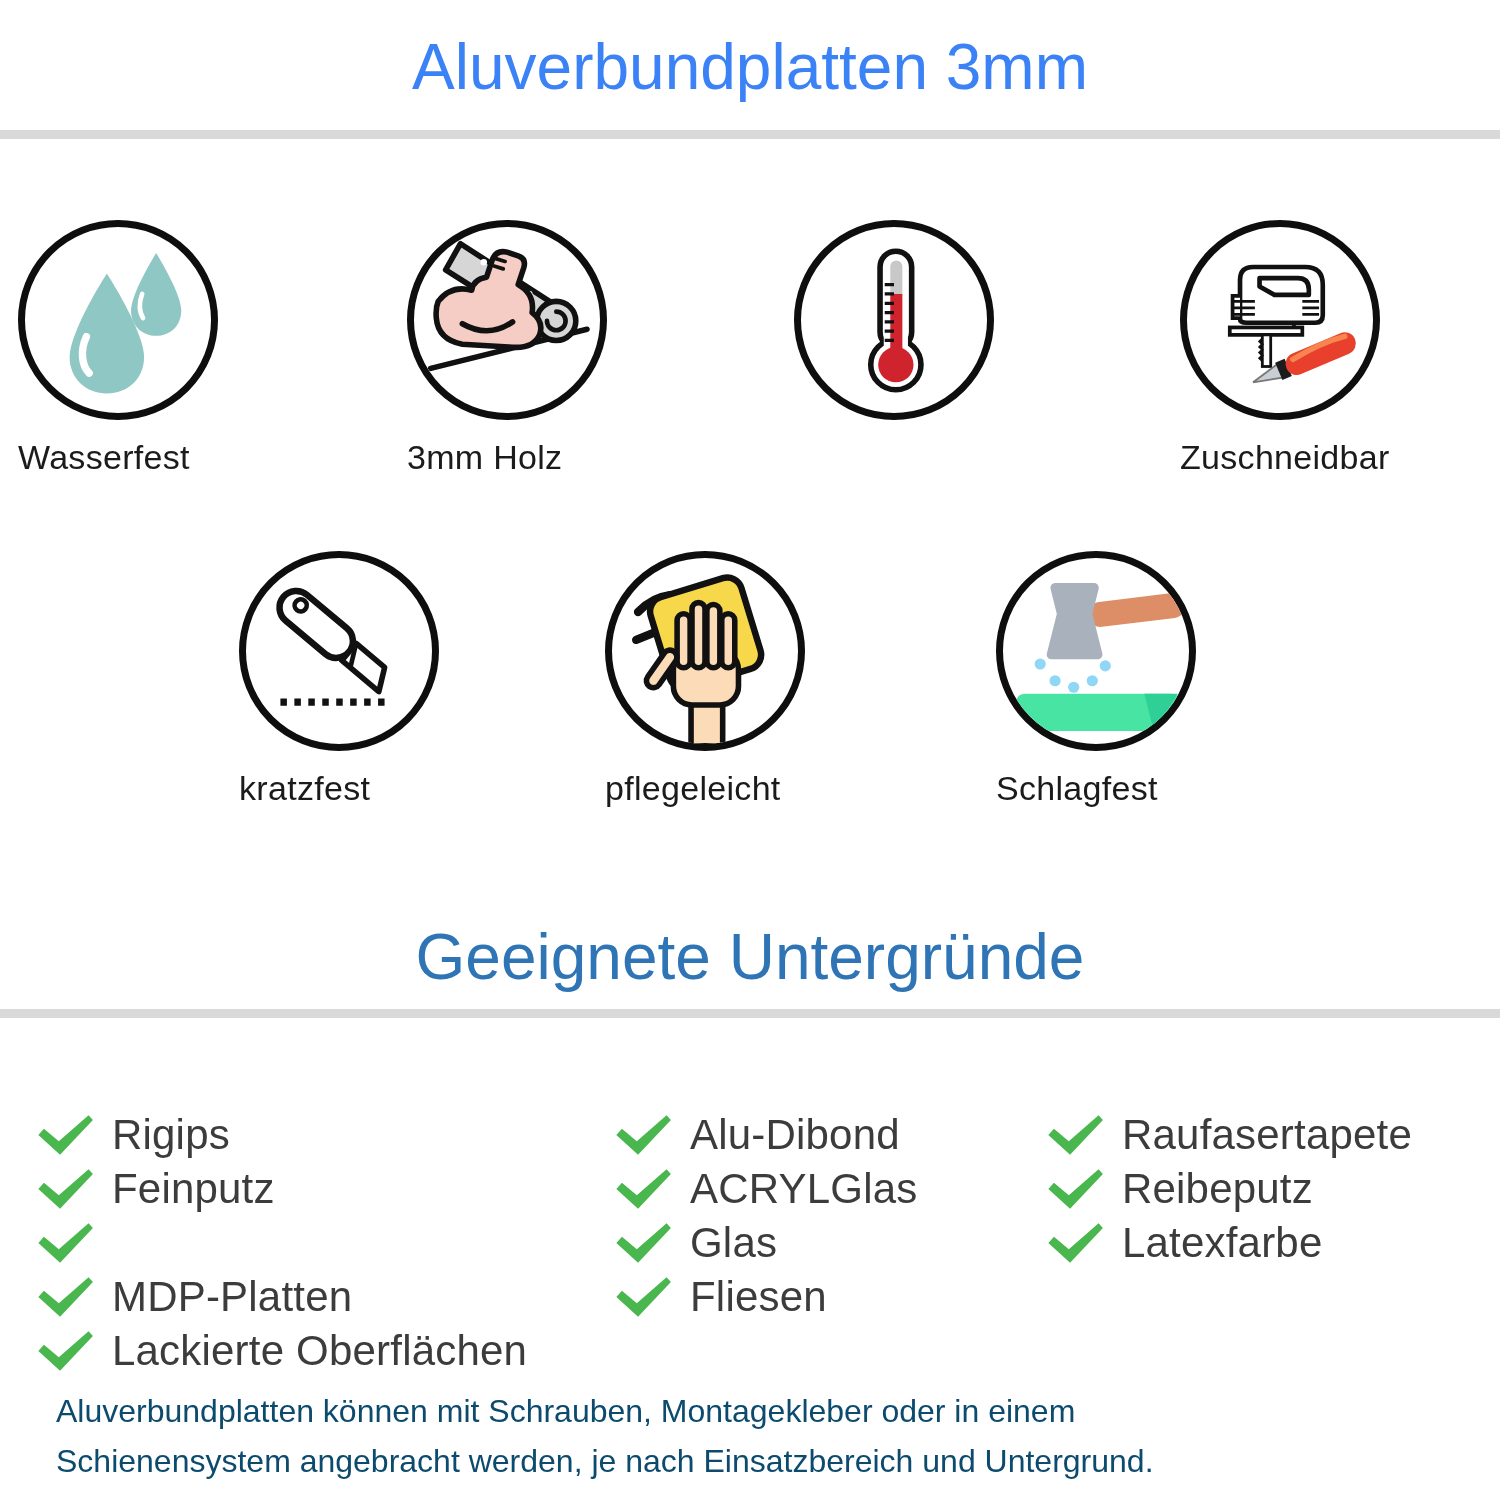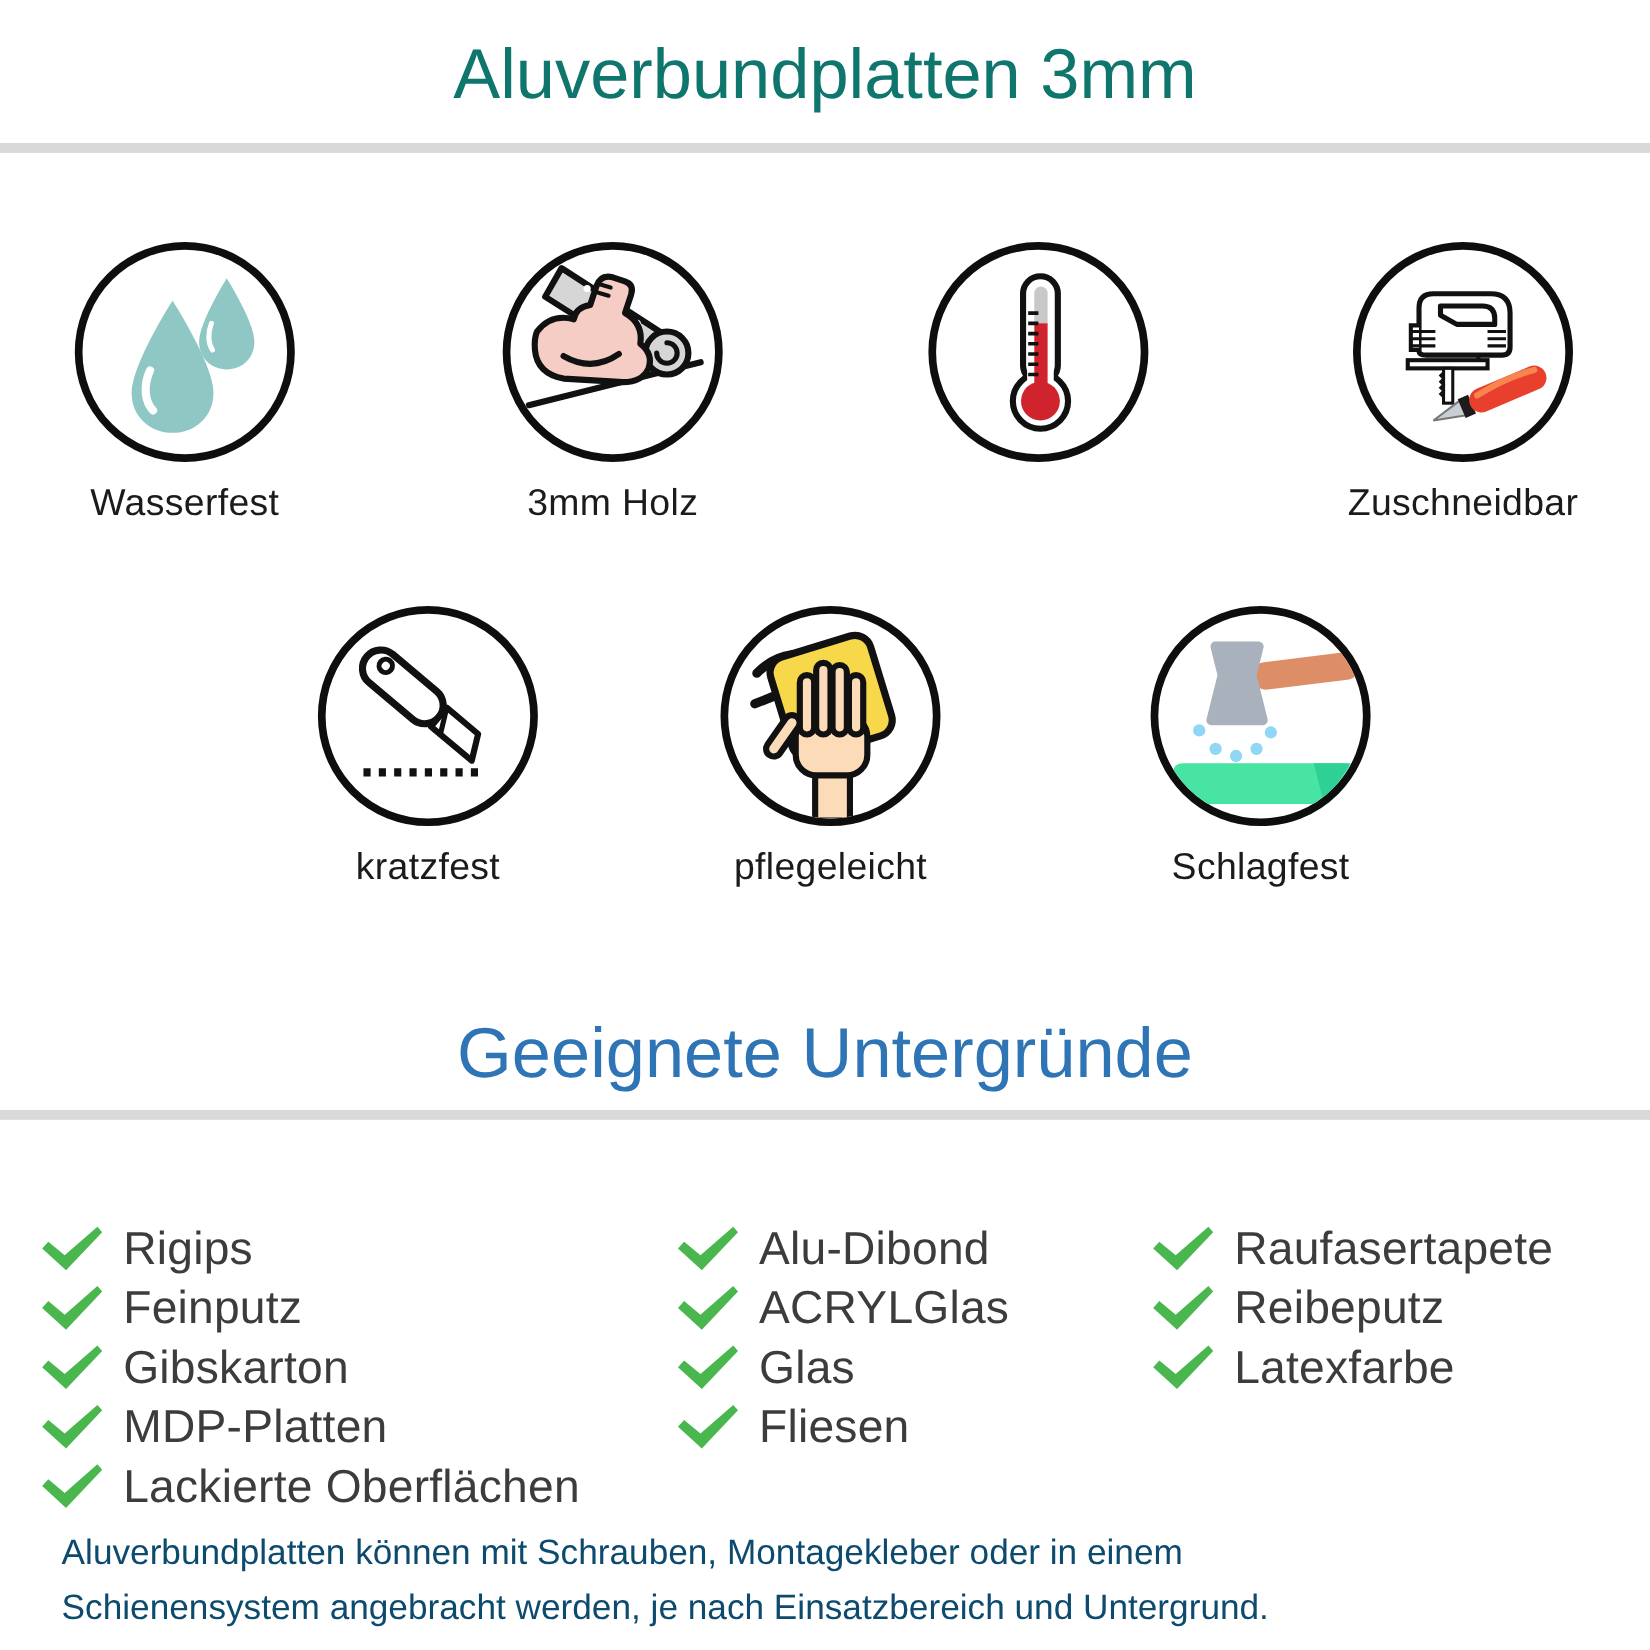--- a/index.html
+++ b/index.html
@@ -1,26 +1,26 @@
 <!DOCTYPE html>
 <html><head>
 <meta charset="utf-8">
 <style>
   html,body{margin:0;padding:0;background:#fff;}
   .page{position:relative;width:1500px;height:1500px;background:#ffffff;overflow:hidden;
         font-family:"Liberation Sans", sans-serif;}
   .h1{position:absolute;left:0;right:0;top:30px;text-align:center;
-      font-size:64px;font-weight:400;color:#0f766e;}
+      font-size:64px;font-weight:400;color:#3b82f6;}
   .h2{position:absolute;left:0;right:0;top:920px;text-align:center;
       font-size:64px;font-weight:400;color:#2f75b5;}
   .bar{position:absolute;left:0;width:1500px;height:9px;background:#d9d9d9;}
   .bar1{top:130px;}
   .bar2{top:1009px;}
 
-  .feature{position:absolute;width:300px;display:flex;flex-direction:column;align-items:center;}
+  .feature{position:absolute;width:300px;display:flex;flex-direction:column;align-items:flex-start;}
   .circle{width:186px;height:186px;border:7px solid #0e0e0e;border-radius:50%;
           background:#fff;overflow:hidden;position:relative;}
   .circle svg{display:block;width:186px;height:186px;}
   .flabel{margin-top:18px;font-size:34px;font-weight:500;color:#1b1b1b;letter-spacing:.3px;white-space:nowrap;}
 
   .f1{left:18px;top:220px;} .f2{left:407px;top:220px;} .f3{left:794px;top:220px;} .f4{left:1180px;top:220px;}
   .f5{left:239px;top:551px;} .f6{left:605px;top:551px;} .f7{left:996px;top:551px;}
 
   .col{position:absolute;display:flex;flex-direction:column;margin-top:40px;}
   .c1{left:34px;top:1068px;} .c2{left:612px;top:1068px;} .c3{left:1044px;top:1068px;}
@@ -175,21 +175,20 @@
     <div class="crow">
       <svg class="check" viewBox="0 0 100 72">
           <polygon points="16,26 40,46 88,4 95,12 42,68 7,36" fill="#49b64e"></polygon>
         </svg>
       <span class="item">Feinputz</span>
     </div>
     <div class="crow">
       <svg class="check" viewBox="0 0 100 72">
           <polygon points="16,26 40,46 88,4 95,12 42,68 7,36" fill="#49b64e"></polygon>
         </svg>
-      <span class="item">Gibskarton</span>
     </div>
     <div class="crow">
       <svg class="check" viewBox="0 0 100 72">
           <polygon points="16,26 40,46 88,4 95,12 42,68 7,36" fill="#49b64e"></polygon>
         </svg>
       <span class="item">MDP-Platten</span>
     </div>
     <div class="crow">
       <svg class="check" viewBox="0 0 100 72">
           <polygon points="16,26 40,46 88,4 95,12 42,68 7,36" fill="#49b64e"></polygon>

